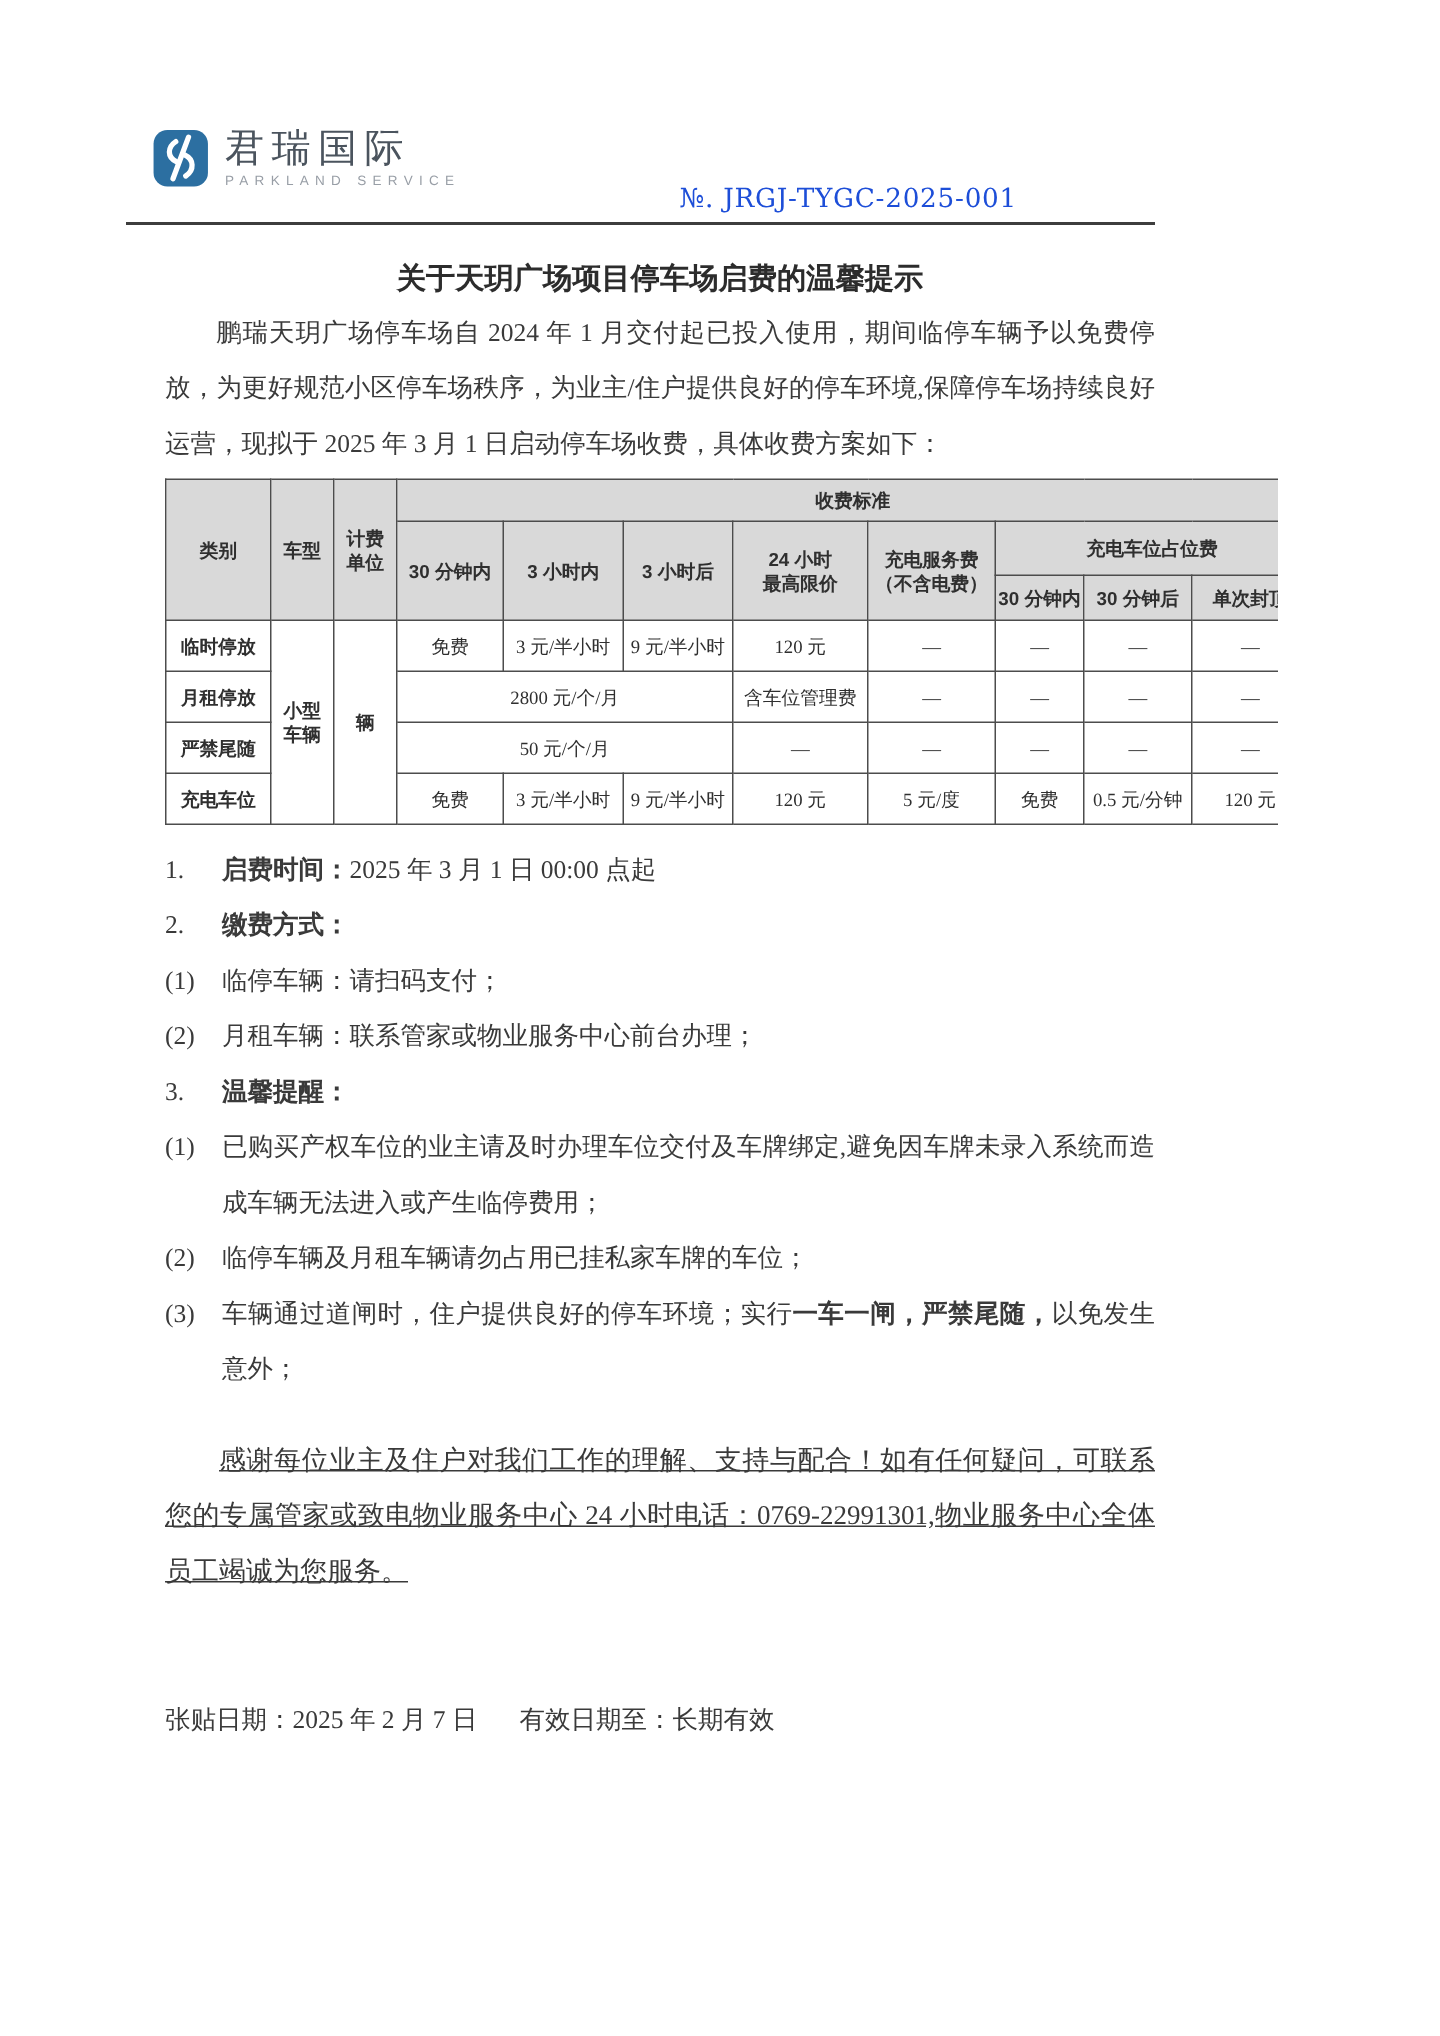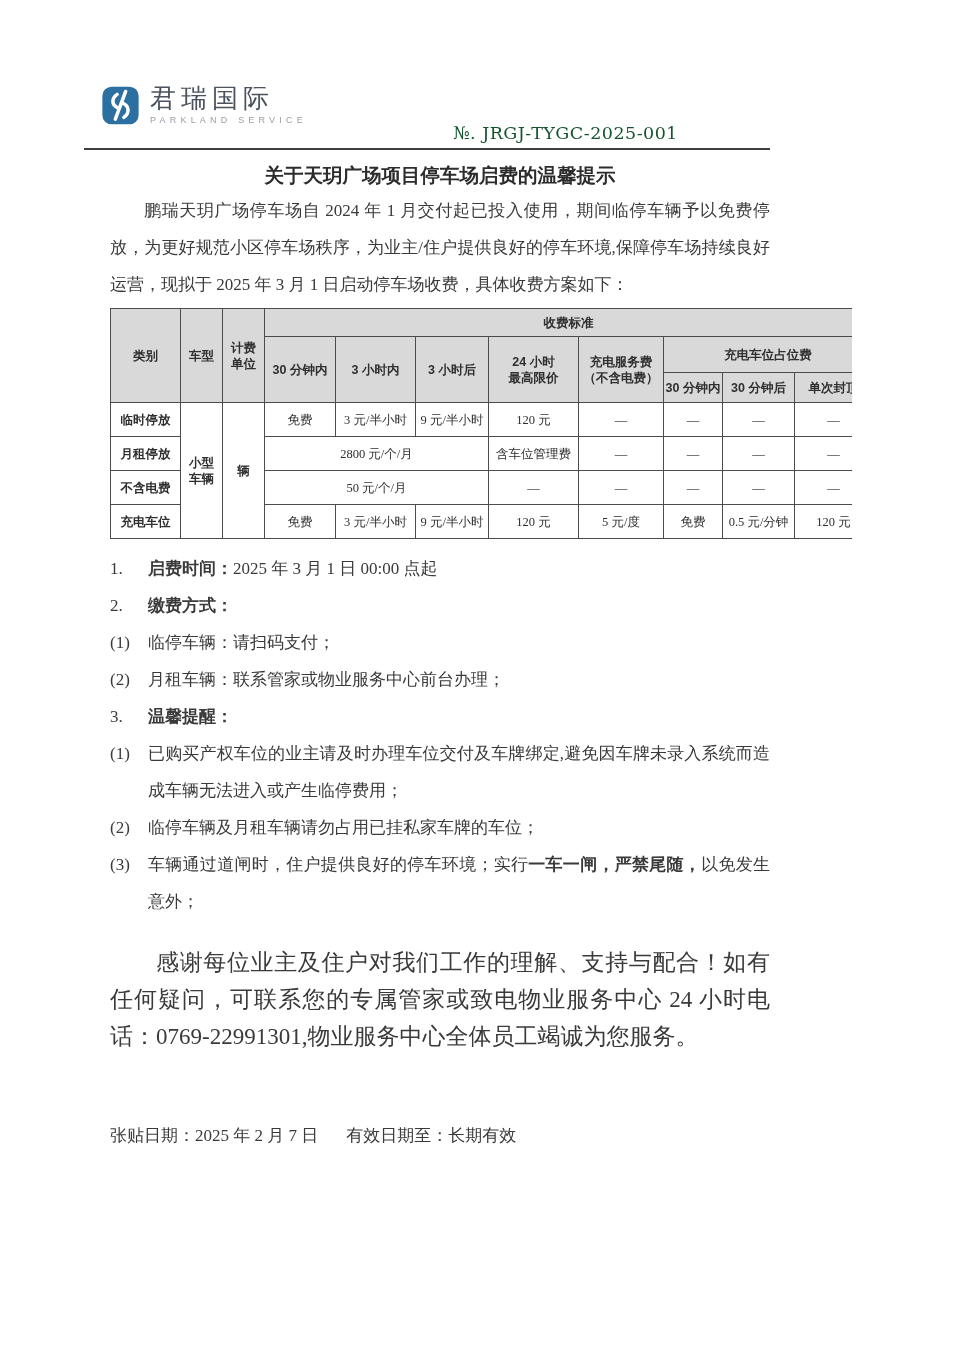--- a/index.html
+++ b/index.html
@@ -28,25 +28,25 @@
     font-family:"Liberation Sans","DejaVu Sans",sans-serif;
     font-size:26px;letter-spacing:5px;color:#4b545e;line-height:28px;
   }
   .brand-sub{
     font-family:"Liberation Sans","DejaVu Sans",sans-serif;
     font-size:9px;letter-spacing:4.2px;color:#989ea6;line-height:12px;margin-top:2px;
   }
   .doc-no{
     position:absolute;right:92px;bottom:5px;
     font-family:"DejaVu Serif","Liberation Serif",serif;
-    font-size:17.5px;color:#14532d;letter-spacing:0.5px;
+    font-size:17.5px;color:#1d4ed8;letter-spacing:0.5px;
   }
   
   .title{
-    margin-top:15px;text-align:center;
+    margin-top:26px;text-align:center;
     font-size:19.5px;font-weight:700;color:#2c2c2c;line-height:21px;
   }
   .salutation{margin-top:30px;font-size:17px;line-height:21px;}
   .intro{
     margin-top:6px;font-size:17px;line-height:37px;
     text-indent:2em;text-align:justify;
   }
   
   table.fee{
     margin-top:5px;width:100%;
@@ -72,22 +72,22 @@
   tr.brow td{height:34px;}
   
   .li{display:flex;font-size:17px;line-height:37px;align-items:flex-start;}
   .li .num{width:38px;flex:none;}
   .li .txt{flex:1;text-align:justify;}
   .li .lbl{font-weight:700;}
   .mt-first{margin-top:11px;}
   .bold-run{font-weight:700;}
   
   .closing{
-    margin-top:24px;font-size:23px;line-height:37px;
-    text-indent:2em;text-align:justify;
+    margin-top:24px;font-size:18px;line-height:37px;
+    text-indent:2em;text-align:justify;text-decoration:underline;
   }
   .signature{
     width:fit-content;margin-left:auto;margin-right:44px;margin-top:126px;
     text-align:center;font-size:17.5px;color:#333;
   }
   .signature .org{line-height:30px;}
   .signature .date{line-height:30px;margin-top:13px;}
   .footnote{
     margin-top:70px;display:flex;font-size:17px;color:#3a3a3a;line-height:21px;
   }
@@ -173,21 +173,21 @@
       <tr class="brow">
         <td class="cat">月租停放</td>
         <td colspan="3">2800 元/个/月</td>
         <td>含车位管理费</td>
         <td>—</td>
         <td>—</td>
         <td>—</td>
         <td>—</td>
       </tr>
       <tr class="brow">
-        <td class="cat">不含电费</td>
+        <td class="cat">严禁尾随</td>
         <td colspan="3">50 元/个/月</td>
         <td>—</td>
         <td>—</td>
         <td>—</td>
         <td>—</td>
         <td>—</td>
       </tr>
       <tr class="brow">
         <td class="cat">充电车位</td>
         <td>免费</td>

